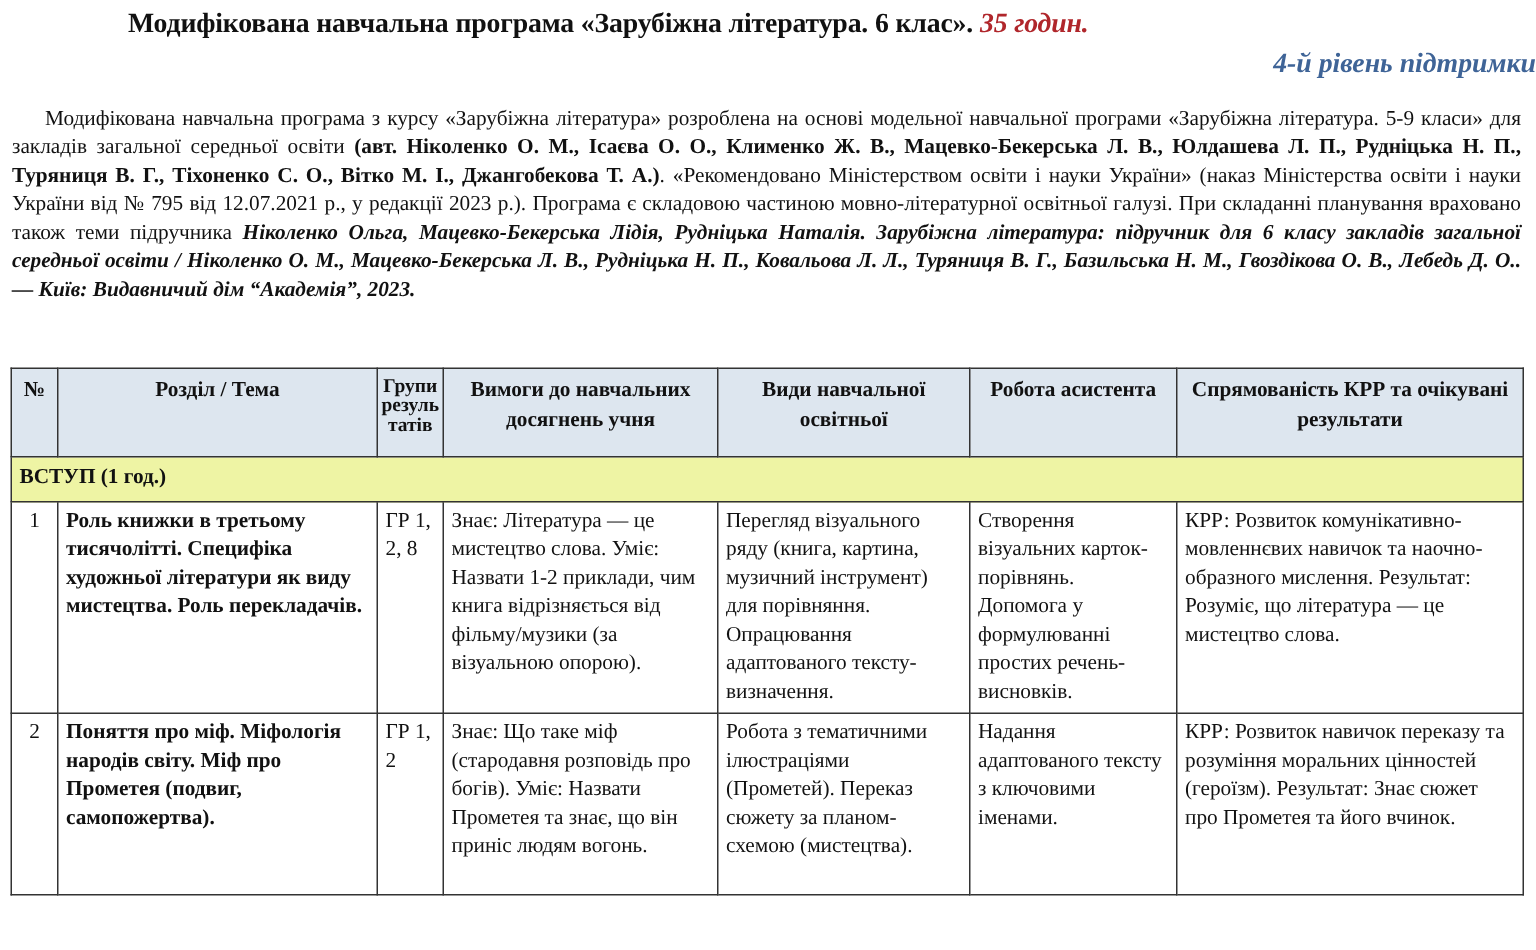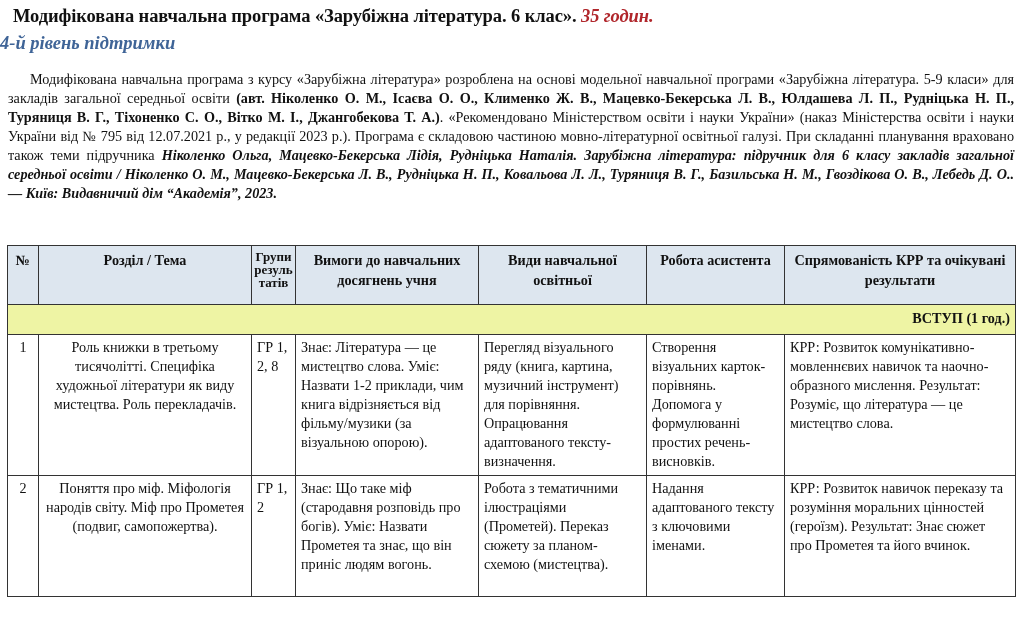--- a/index.html
+++ b/index.html
@@ -2,28 +2,28 @@
 <html><head>
 <meta charset="utf-8">
 <style>
   html, body { margin: 0; padding: 0; background: #ffffff; }
   body {
     width: 1024px; height: 633px; overflow: hidden; position: relative;
     font-family: "Liberation Serif", "DejaVu Serif", serif;
     color: #111;
   }
   .title {
-    position: absolute; left: 13px; top: 4px; width: 811px;
-    font-weight: bold; font-size: 18.5px; line-height: 24px;
+    position: absolute; left: 0; top: 4px; width: 811px;
+    text-align: center; font-weight: bold; font-size: 18.5px; line-height: 24px;
     letter-spacing: -0.1px;
   }
   .title .hours { color: #b0262b; font-style: italic; }
   .subtitle {
     position: absolute; left: 0; top: 31px; width: 1024px;
-    text-align: left; font-weight: bold; font-style: italic;
+    text-align: right; font-weight: bold; font-style: italic;
     font-size: 18.5px; line-height: 24px; color: #3f6497;
   }
   .intro {
     position: absolute; left: 8px; top: 70px; width: 1006px;
     font-size: 14.2px; line-height: 19px; text-align: justify;
     text-indent: 22px; margin: 0;
   }
   .intro b { font-weight: bold; }
   .intro .bi { font-weight: bold; font-style: italic; }
 
@@ -34,25 +34,25 @@
   }
   table.program td, table.program th {
     border: 1px solid #333; vertical-align: top; padding: 3px 5px;
   }
   table.program th {
     background: #dde6ef; font-weight: bold; text-align: center;
     height: 50px; line-height: 20px; padding-top: 4px;
   }
   table.program th.small { font-size: 13px; line-height: 13px; padding: 4px 1px; }
   table.program tr.section td {
-    background: #eef4a4; text-align: right; font-weight: bold;
+    background: #eef4a4; text-align: left; font-weight: bold;
     height: 22px; padding: 4px 5px 3px;
   }
   table.program td.num { text-align: center; }
-  table.program td.topic { font-weight: normal; text-align: center; }
+  table.program td.topic { font-weight: bold; }
   tr.row1 td { height: 134px; }
   tr.row2 td { height: 114px; }
 </style>
 </head>
 <body>
 
 <div class="title">
   <span>Модифікована навчальна програма «Зарубіжна література. 6 клас».</span>
   <span class="hours">35 годин.</span>
 </div>

